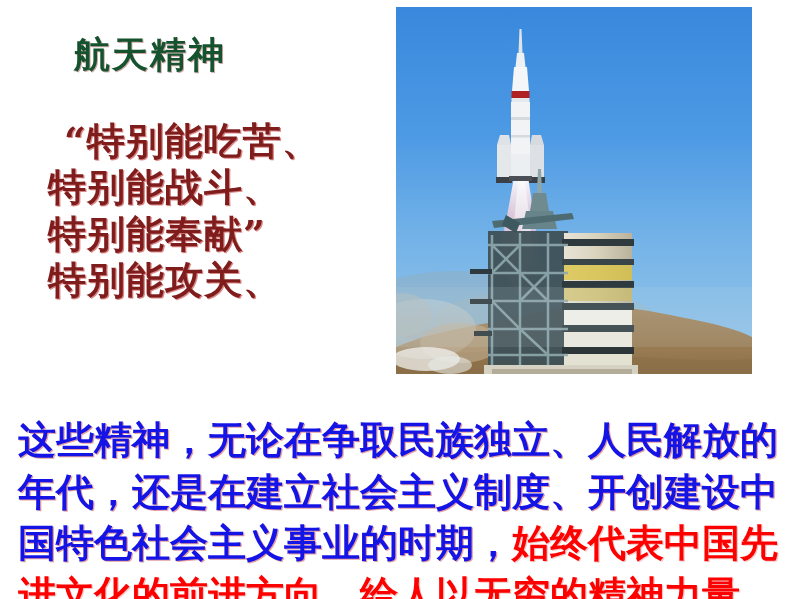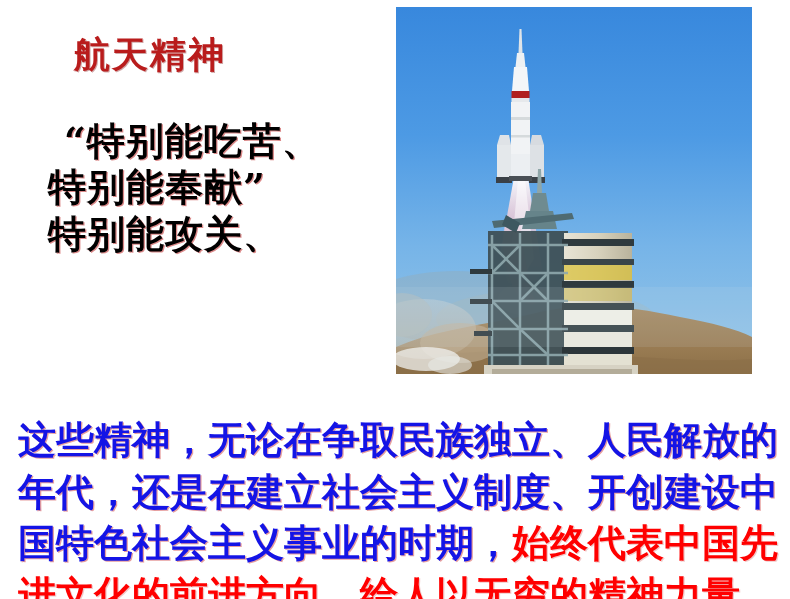--- a/index.html
+++ b/index.html
@@ -22,35 +22,35 @@
   }
 
   
   .heading {
     position: absolute;
     left: 74px;
     top: 36px;
     font-size: 36px;
     line-height: 1.0;
     font-weight: bold;
-    color: #b91c1c;
+    color: #14532d;
     letter-spacing: 2px;
     white-space: nowrap;
     text-shadow: 1px 1px 0 rgba(120,0,0,0.35);
   }
 
   .quote-block {
     position: absolute;
     left: 48px;
     top: 118px;
     width: 340px;
     font-size: 38px;
     line-height: 1.22;
     font-weight: bold;
-    color: #000000;
+    color: #7f1d1d;
     letter-spacing: 1px;
     text-shadow: 1.2px 1.2px 0 rgba(190,40,40,0.55);
   }
   .quote-line { white-space: nowrap; }
   .quote-line.indent { padding-left: 16px; }
 
   
   .paragraph {
     position: absolute;
     left: 18px;
@@ -82,20 +82,21 @@
 </style>
 </head>
 <body>
 
 <div class="slide">
 
   <div class="heading">航天精神</div>
 
   <div class="quote-block">
     <div class="quote-line indent">“特别能吃苦、</div>
+    <div class="quote-line">特别能战斗、</div>
     <div class="quote-line">特别能奉献”</div>
     <div class="quote-line">特别能攻关、</div>
   </div>
 
   <div class="paragraph">
     <span>这些精神，无论在争取民族独立、人民解放的年代，还是在建立社会主义制度、开创建设中国特色社会主义事业的时期，</span><span class="accent">始终代表中国先进文化的前进方向，给人以无穷的精神力量。</span>
   </div>
 
   <div class="photo">
     <svg viewBox="0 0 356 367" preserveAspectRatio="none">

